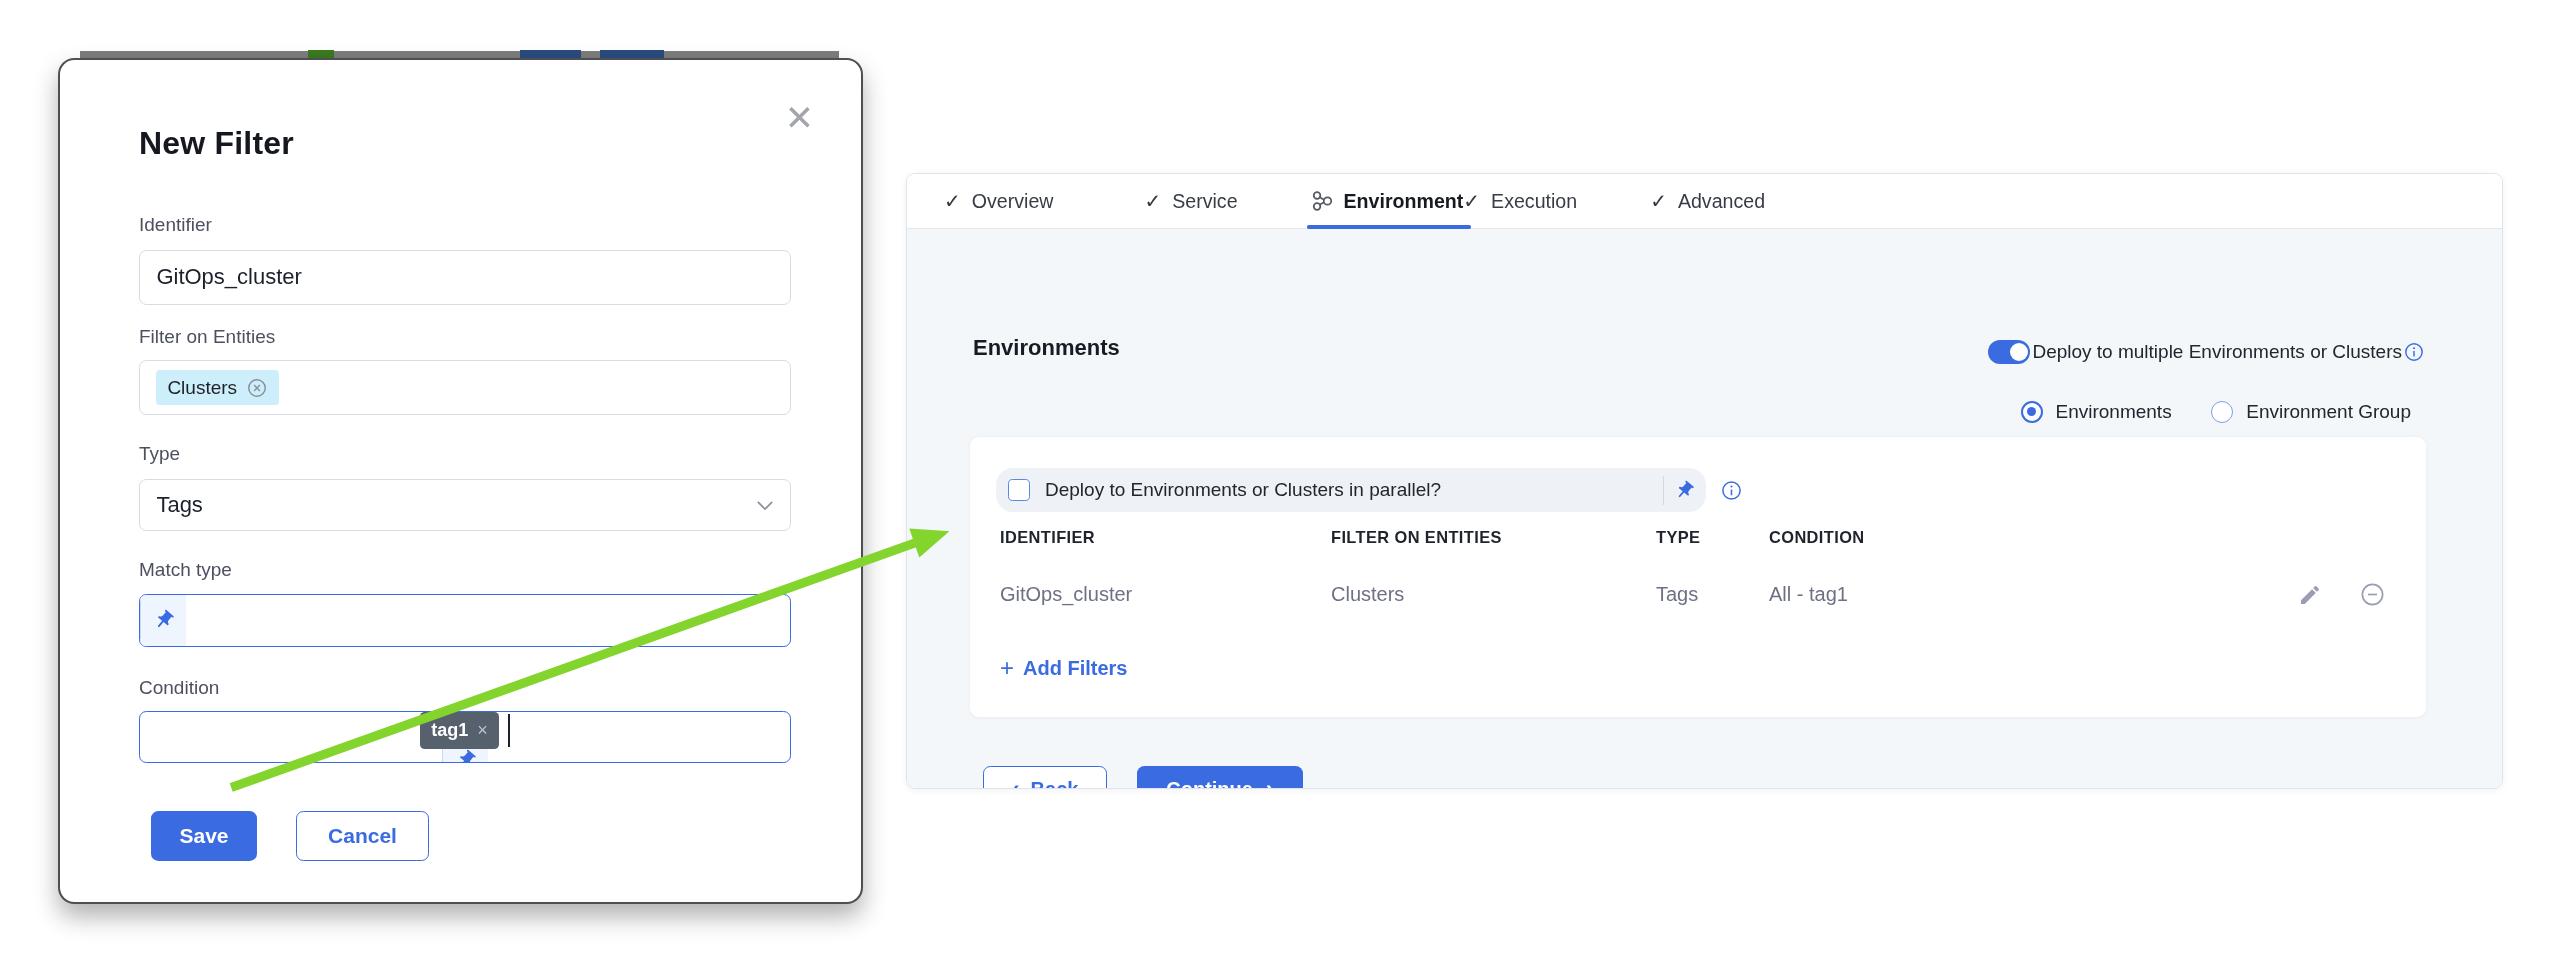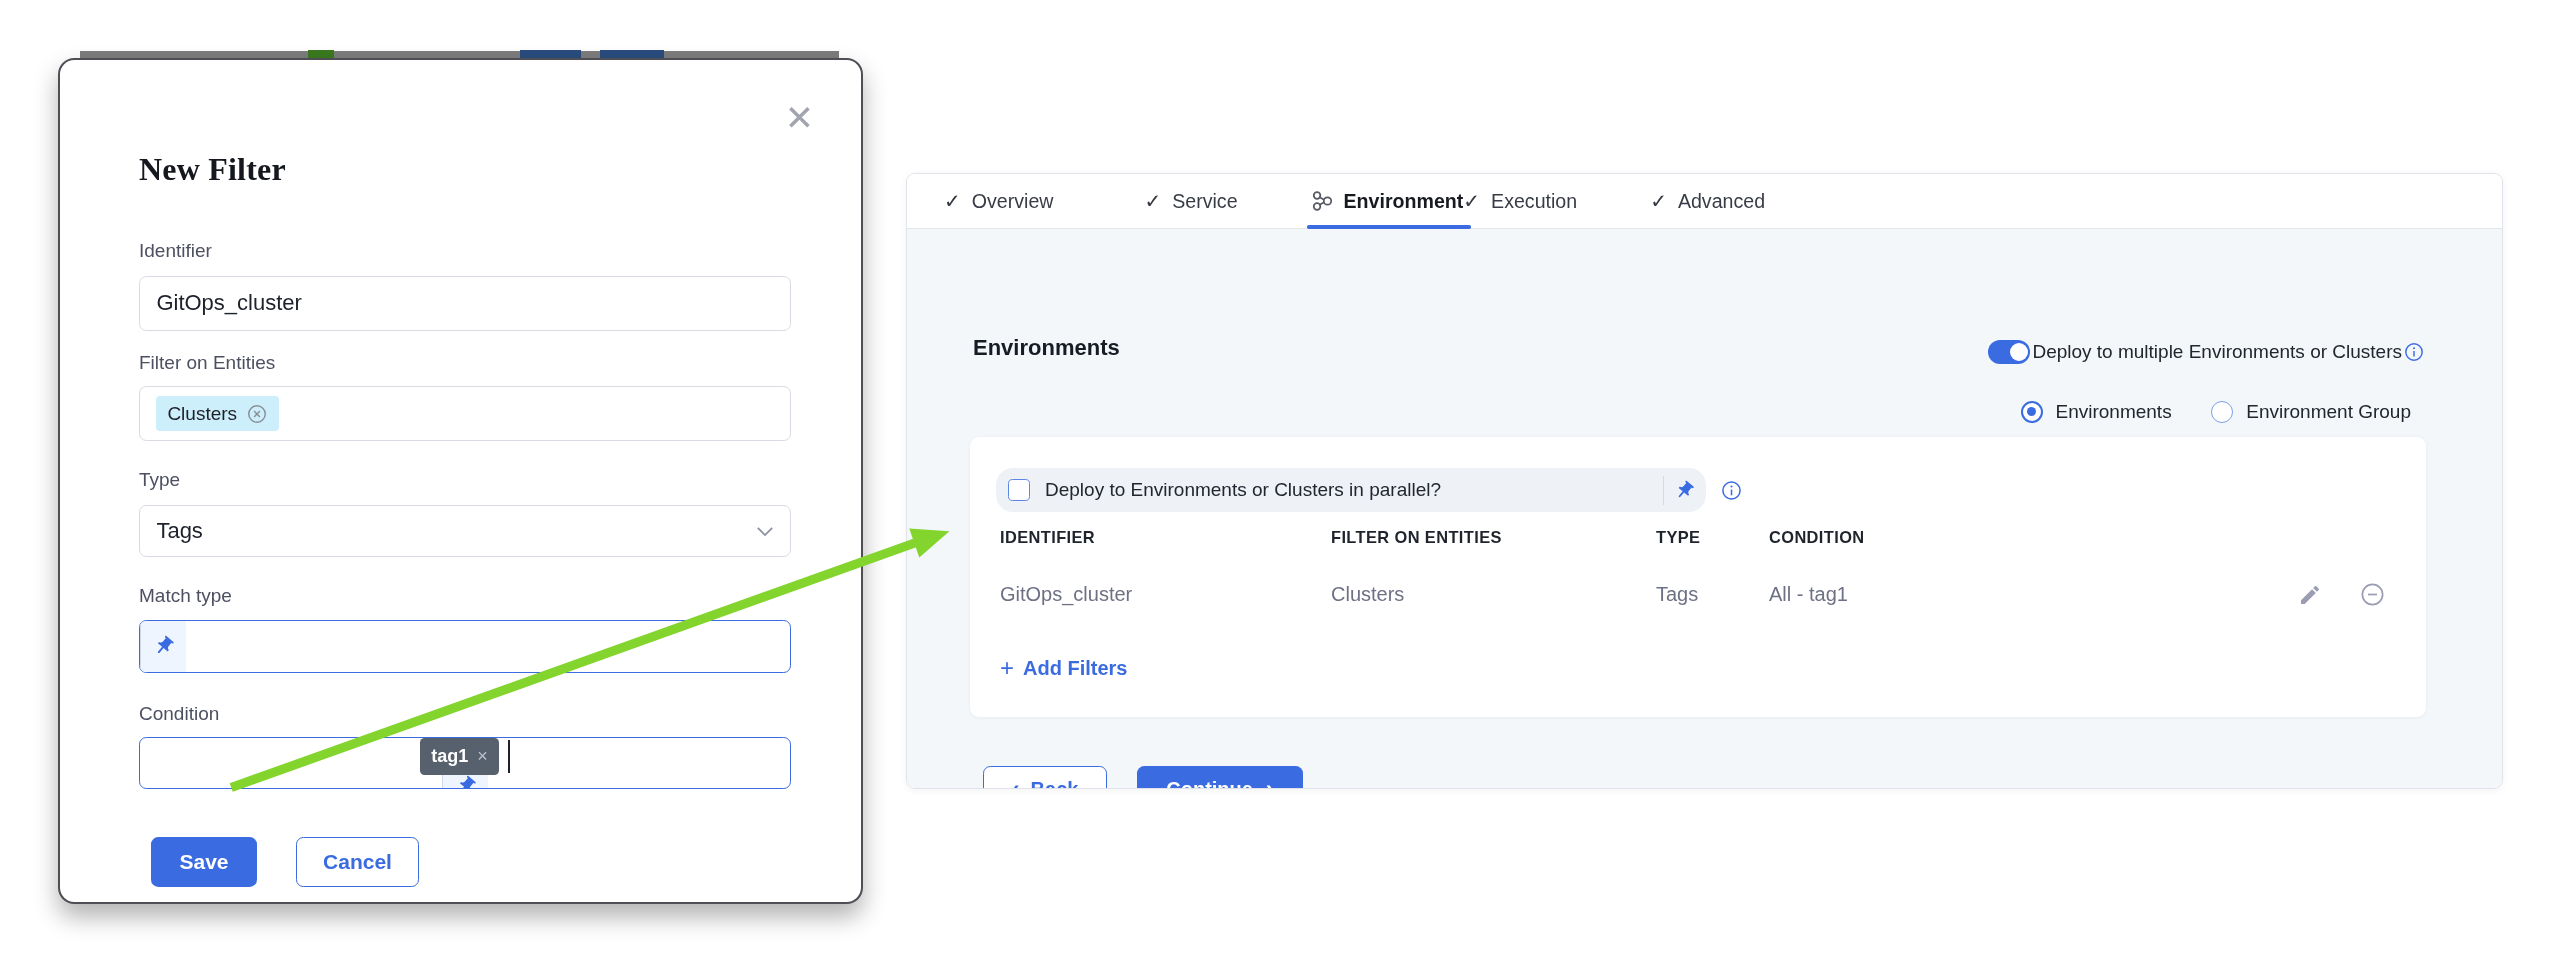--- a/index.html
+++ b/index.html
@@ -24,21 +24,21 @@
   .frag{position:absolute;top:50px;height:8.2px;}
   .frag.green{left:308px;width:25.6px;background:#3a7a1f;}
   .frag.blue1{left:520px;width:61px;background:#2a4d7e;}
   .frag.blue2{left:600px;width:64px;background:#2a4d7e;}
 
   
   .modal{position:absolute;left:58px;top:58px;width:805px;height:846px;background:#fff;
          border:2.7px solid #4e4f55;border-radius:16.4px;box-shadow:0 12.8px 24px rgba(0,0,0,.30);
          padding:0 75px 0 79px;}
   .modal .close{position:absolute;top:40px;right:47px;font-size:35px;font-weight:300;color:#a2a5ad;line-height:1;cursor:default;}
-  .modal h1{margin-top:91px;font-size:32px;font-weight:700;color:#15181f;letter-spacing:0.2px;font-family:Liberation Serif, serif;}
+  .modal h1{margin-top:65px;font-size:32px;font-weight:700;color:#15181f;letter-spacing:0.2px;}
   .f-label{font-size:19px;color:var(--label-gray);}
   .lbl-identifier{margin-top:52px;}
   .lbl-entities{margin-top:21px;}
   .lbl-type{margin-top:28px;}
   .lbl-match{margin-top:28px;}
   .lbl-condition{margin-top:30px;}
   .input-box{margin-top:13.7px;width:652px;height:55px;border:0.9px solid var(--border-gray);border-radius:7.3px;
              display:flex;align-items:center;padding:0 16.4px;background:#fff;font-size:22px;color:var(--text-dark);}
   .entities-box{margin-top:12.8px;height:55px;}
   .select-box{margin-top:13.7px;height:52px;justify-content:space-between;}
@@ -50,21 +50,21 @@
   .cond-box{margin-top:12px;height:52px;flex-direction:column;}
   .chip-cyan{display:inline-flex;align-items:center;background:var(--chip-cyan);border-radius:3.7px;height:35px;padding:0 11px;font-size:19px;color:#1d2026;}
   .chip-cyan svg{margin-left:9px;}
   .chip-dark{display:inline-flex;align-items:center;background:var(--chip-dark);border-radius:4.6px;height:37px;padding:0 11px;font-size:18px;font-weight:700;color:#fff;}
   .chip-dark .x{margin-left:9px;color:#bcc3cc;font-weight:400;font-size:18px;}
   .caret{display:inline-block;width:1.8px;height:33px;background:#1d212b;margin-left:9px;}
   .btn-row{margin-top:48px;display:flex;gap:27px;}
   .btn{height:50px;border-radius:7.3px;display:flex;align-items:center;justify-content:center;
        font-size:21px;font-weight:700;cursor:default;margin-left:12px;}
   .btn-save{width:106px;background:var(--accent);color:#fff;border:none;}
-  .btn-cancel{width:123px;background:#fff;color:var(--accent);border:1.8px solid var(--accent);text-align:center;}
+  .btn-cancel{width:133px;background:#fff;color:var(--accent);border:1.8px solid var(--accent);text-align:center;}
 
   
   .arrow-layer{position:absolute;left:0;top:0;width:2576px;height:971px;pointer-events:none;}
 
   
   .panel{position:absolute;left:906px;top:173px;width:1597px;height:616px;background:#fff;
          border:0.9px solid #e0e3e9;border-radius:9px;box-shadow:0 1.8px 7.3px rgba(31,41,55,.05);overflow:hidden;}
   .tabbar{position:relative;height:55px;background:#fff;border-bottom:0.9px solid #e4e6ea;
           display:flex;align-items:center;padding-left:37px;}
   .tab{position:relative;height:55px;display:flex;align-items:center;gap:11px;font-size:19.6px;color:#383c46;}

